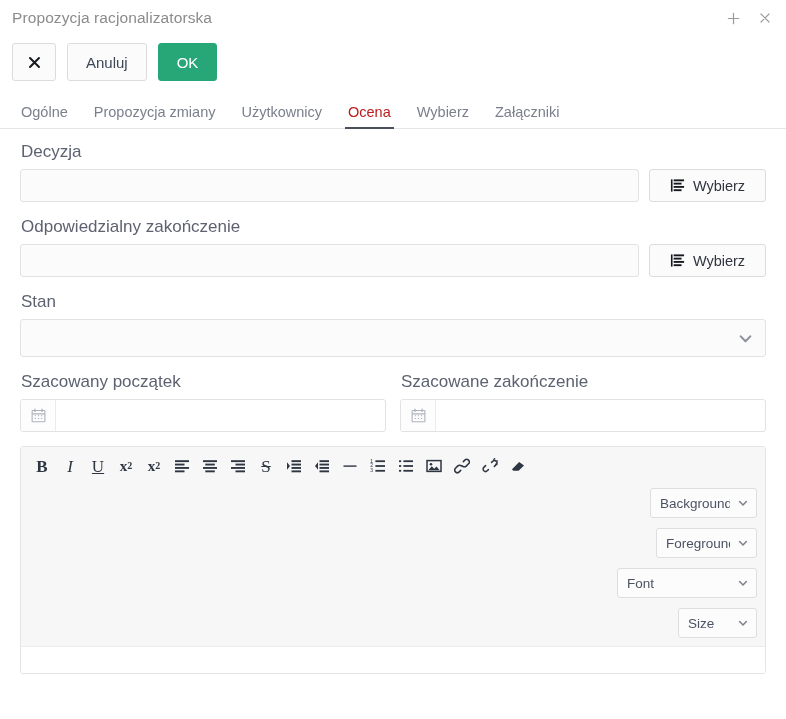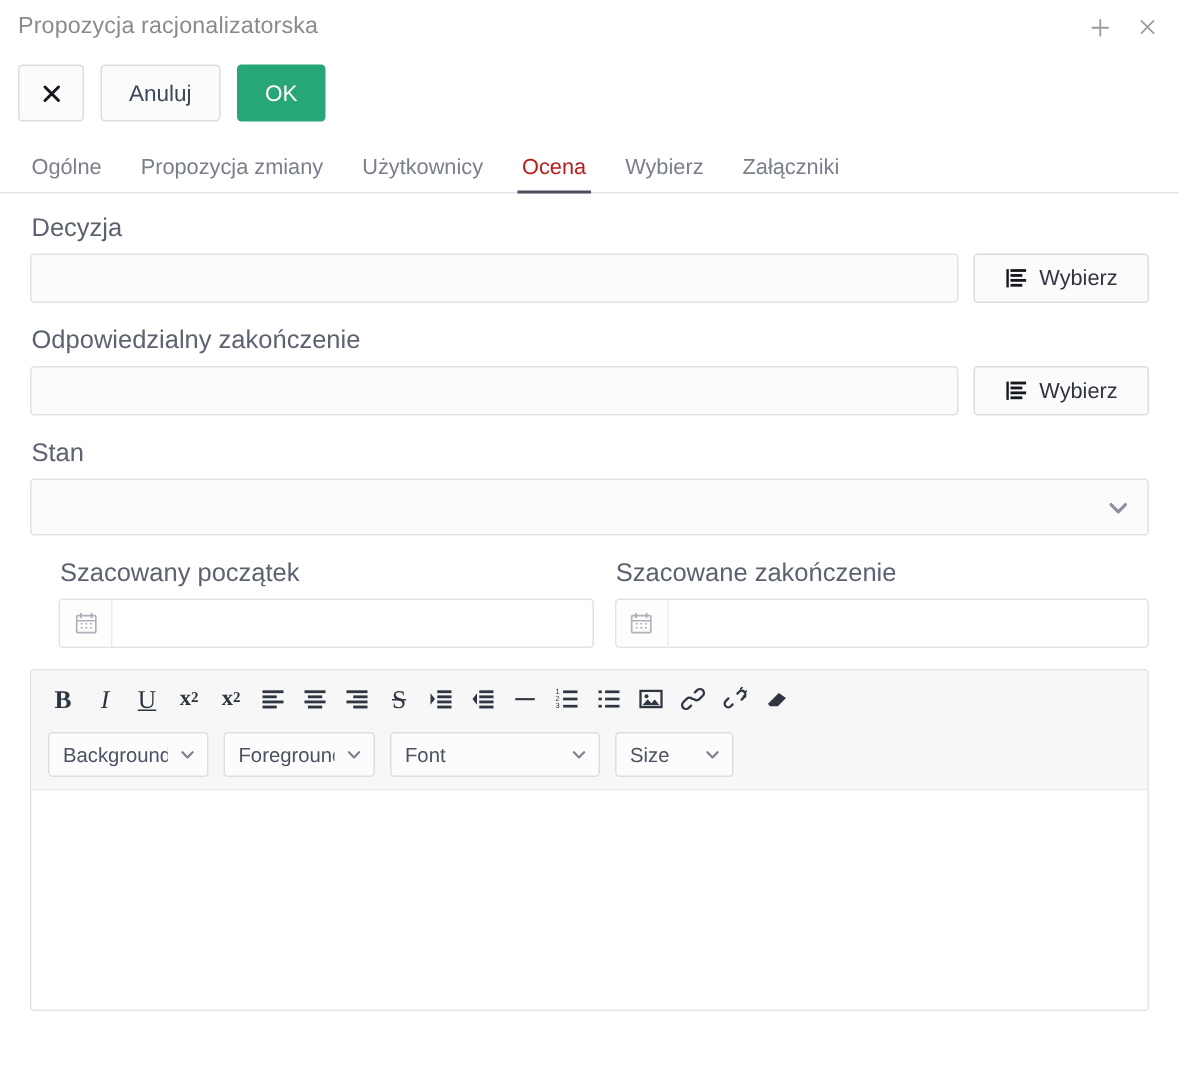--- a/index.html
+++ b/index.html
@@ -202,21 +202,20 @@
     align-items: center;
     pointer-events: none;
     color: #8d929c;
   }
 
   
   .two-col {
     display: flex;
     gap: 14px;
     margin-bottom: 14px;
-    margin-left: 19px;
   }
   .col { flex: 1 1 0; min-width: 0; }
 
   .date-input {
     display: flex;
     align-items: stretch;
     border: 1px solid #e2e2e2;
     border-radius: 3px;
     background: #ffffff;
     height: 33px;
@@ -287,20 +286,21 @@
     font-size: 17px;
   }
   .tbi .sup, .tbi .sub { font-size: 10px; }
 
   .tb-selects {
     display: flex;
     align-items: flex-end;
     gap: 10px;
     margin-top: 9px;
     padding-left: 3px;
+    flex-direction: column;
   }
   .mini-select {
     position: relative;
     display: inline-block;
   }
   .mini-select select {
     -webkit-appearance: none;
     -moz-appearance: none;
     appearance: none;
     box-sizing: border-box;

